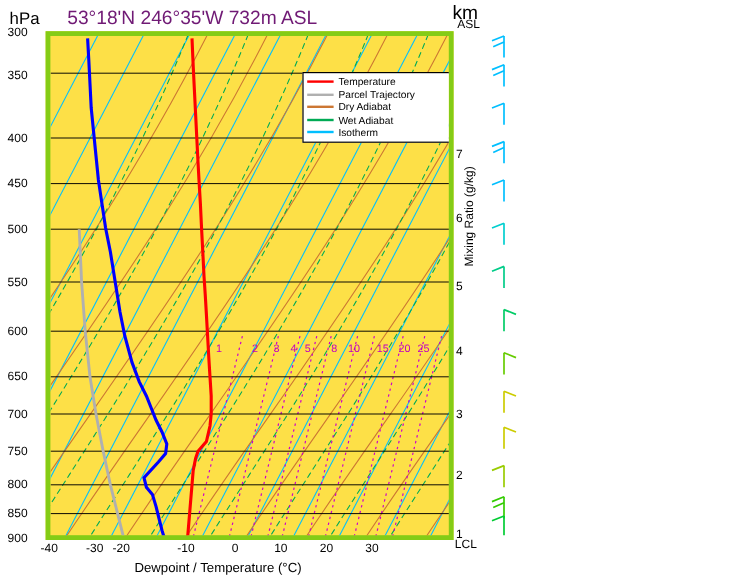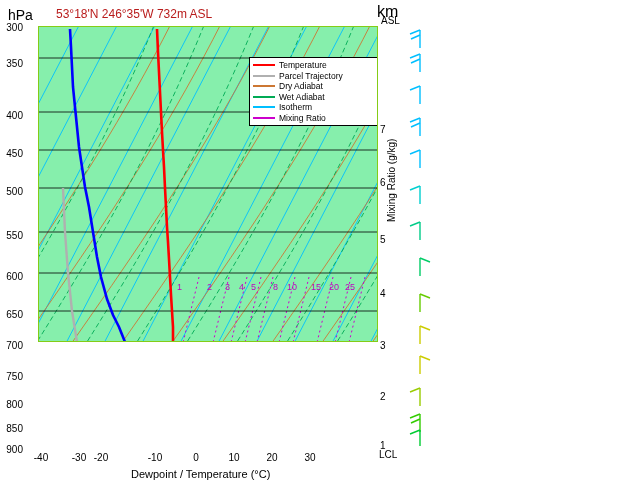--- a/index.html
+++ b/index.html
@@ -3,31 +3,31 @@
 <meta charset="utf-8">
 <style>
   html,body{margin:0;padding:0;background:#ffffff;}
   body{width:629px;height:486px;font-family:"Liberation Sans",sans-serif;}
   #root{position:relative;width:629px;height:486px;overflow:hidden;}
 
   .t{position:absolute;white-space:nowrap;}
 
   
   #skewt{position:absolute;left:0;top:0;width:406px;height:486px;}
-  #plotbox{position:absolute;left:38px;top:26px;width:340px;height:316px;border:1px solid #84cc16;box-sizing:border-box;overflow:hidden;background:#86efac;}
+  #plotbox{position:absolute;left:38px;top:26px;width:340px;height:424px;border:4px solid #84cc16;box-sizing:border-box;overflow:hidden;background:#fde047;}
   #plotsvg{position:absolute;left:0;top:0;}
 
-  .hdr-title{left:56px;top:7px;font-size:12px;color:#b91c1c;}
+  .hdr-title{left:56px;top:7px;font-size:16px;color:#701a75;}
   .unit-hpa{left:8px;top:7px;font-size:14px;color:#000;}
   .unit-km{left:377px;top:3px;font-size:16px;color:#000;}
   .unit-asl{left:381px;top:15px;font-size:10px;color:#000;}
 
   .ylab{position:absolute;right:383px;font-size:10px;color:#000;text-align:right;width:34px;}
   .xlab{position:absolute;font-size:10px;color:#000;text-align:center;width:30px;top:452px;}
-  .xtitle{left:112px;top:468px;font-size:11px;color:#000;margin-left:19px;}
+  .xtitle{left:112px;top:468px;font-size:11px;color:#000;}
   .kmlab{position:absolute;left:380px;font-size:10px;color:#000;}
   .lcl{left:379px;top:449px;font-size:10px;color:#000;}
 
   .mixlabel{position:absolute;font-size:9px;color:#c000c0;}
   .mixtitle{position:absolute;left:386px;top:222px;font-size:10px;color:#000;
             transform:rotate(-90deg);transform-origin:left top;white-space:nowrap;}
 
   
   #legend{position:absolute;left:210px;top:30px;width:132px;background:#fff;border:1px solid #000;
           padding:2px 3px;font-size:8.5px;line-height:10.5px;}
@@ -193,24 +193,20 @@
           <span class="lb">Dry Adiabat</span>
         </div>
         <div class="row">
           <span class="sw" style="border-top-color:#00aa55"></span>
           <span class="lb">Wet Adiabat</span>
         </div>
         <div class="row">
           <span class="sw" style="border-top-color:#00bfff"></span>
           <span class="lb">Isotherm</span>
         </div>
-        <div class="row">
-          <span class="sw" style="border-top-color:#cc00cc"></span>
-          <span class="lb">Mixing Ratio</span>
-        </div>
       </div>
 
       <div class="mixlabel" style="left:138px;top:255px">1</div>
       <div class="mixlabel" style="left:168px;top:255px">2</div>
       <div class="mixlabel" style="left:186px;top:255px">3</div>
       <div class="mixlabel" style="left:200px;top:255px">4</div>
       <div class="mixlabel" style="left:212px;top:255px">5</div>
       <div class="mixlabel" style="left:234px;top:255px">8</div>
       <div class="mixlabel" style="left:248px;top:255px">10</div>
       <div class="mixlabel" style="left:272px;top:255px">15</div>

